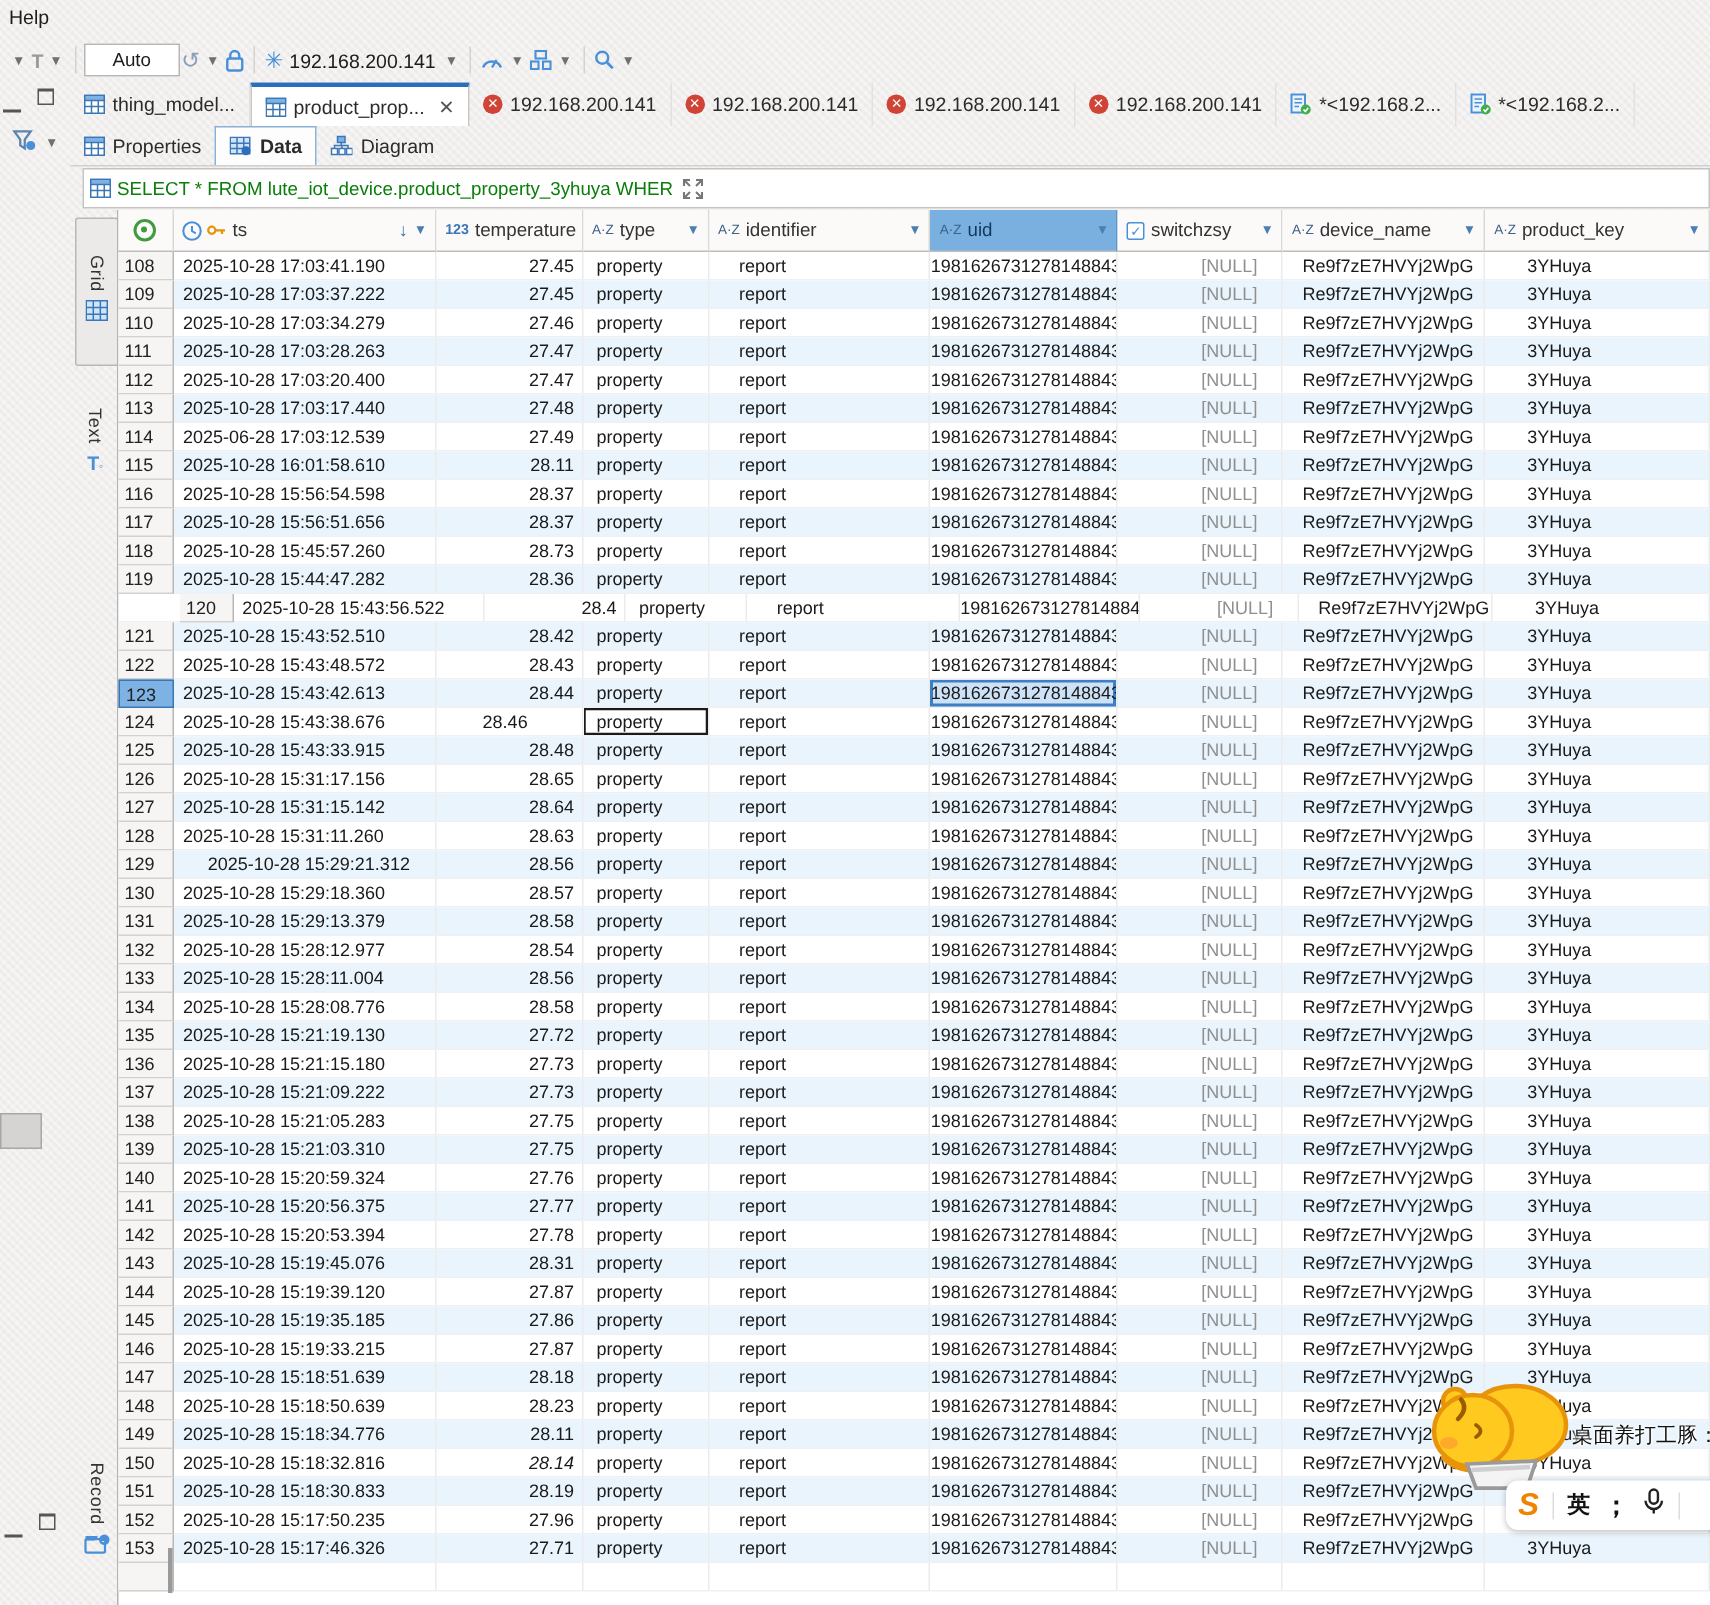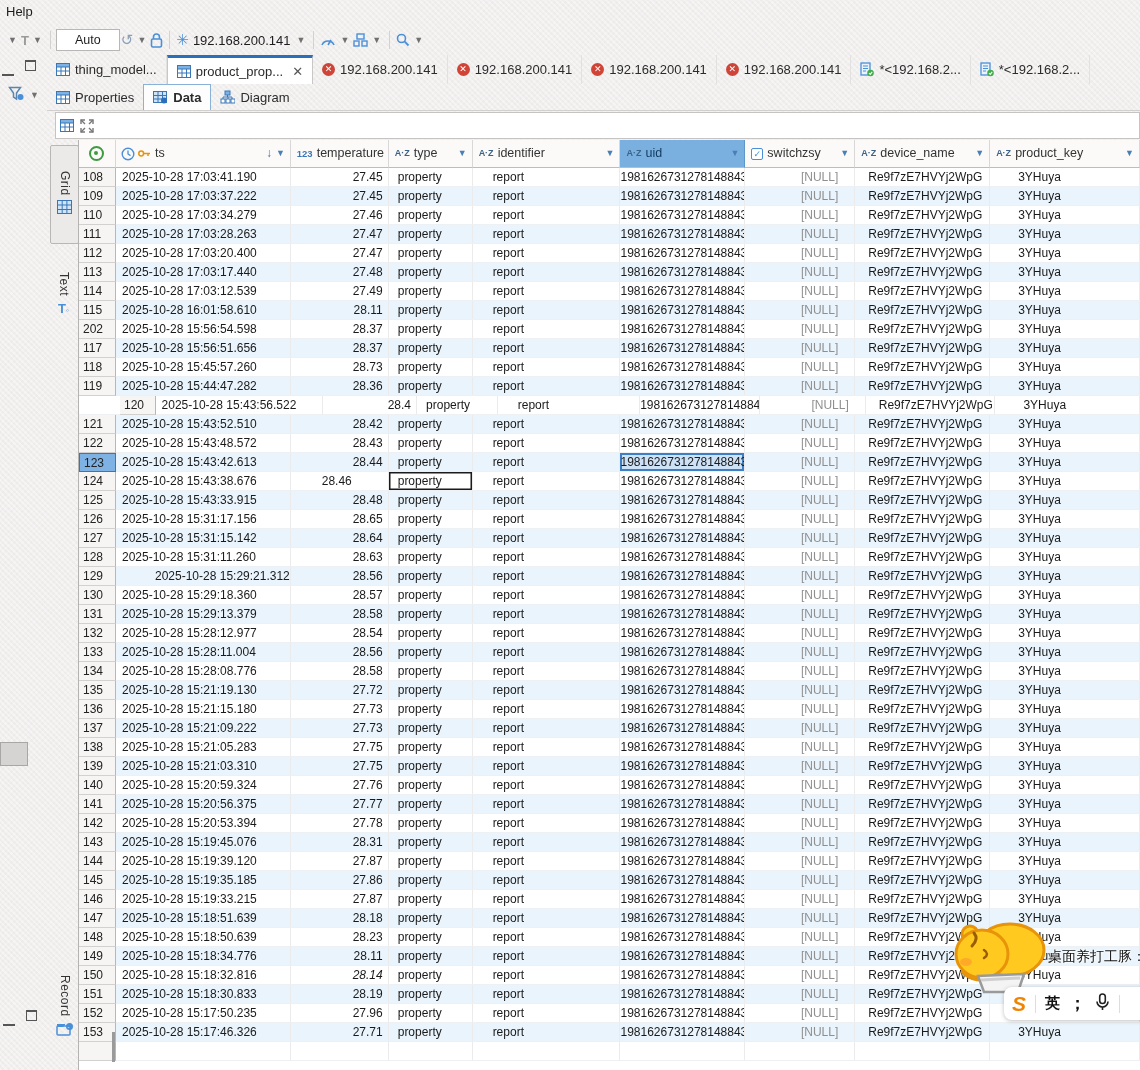--- a/index.html
+++ b/index.html
@@ -55,21 +55,21 @@
       padding-left:4px;color:#222;box-sizing:border-box;}
   .rn.selrn{background:#7fb2e4;border:1px solid #3a76b4;}
   .nullv{color:#8f8f8f;}
   .selcell{background:#cde2f6;box-shadow:inset 0 0 0 2px #3e7ec2;}
   .focuscell{background:#fff;box-shadow:inset 0 0 0 1.5px #1b1b1b;}
   
   .erricon{width:13px;height:13px;border-radius:50%;background:#cf4436;color:#fff;font-size:9px;line-height:13px;
            text-align:center;font-weight:bold;display:inline-block;}
   .radio-t{width:11px;height:11px;border:2px solid #3f9b3f;border-radius:50%;display:inline-block;position:relative;}
   .radio-t::after{content:"";position:absolute;left:2.5px;top:2.5px;width:4px;height:4px;border-radius:50%;background:#3f9b3f;}
-  .azi{font-size:9px;color:#3d6288;font-weight:bold;letter-spacing:0;}
+  .azi{font-size:9px;color:#3d6288;font-weight:normal;letter-spacing:0;}
   .n123{font-size:9.5px;color:#3b77b7;font-weight:bold;}
   .cbx{width:12px;height:12px;border:1.5px solid #4a90d9;border-radius:2px;color:#4a90d9;font-size:9px;
        line-height:11px;text-align:center;display:inline-block;box-sizing:border-box;background:#fff;}
   .sortd{color:#3b77b7;font-size:12px;font-weight:bold;margin-right:2px;}
   .hcaret{font-size:9px;color:#4a7fb5;margin:0 5px 0 2px;}
   
   .graybox{left:0;top:742px;width:28px;height:24px;background:#d6d4d2;border:1px solid #a9a7a5;box-sizing:border-box;}
   .tooltip{left:1048px;top:948px;font-size:14px;color:#111;white-space:nowrap;
            text-shadow:0 0 2px #fff,0 0 3px #fff,0 0 4px #fff;}
   .imebar{left:1004px;top:987px;width:150px;height:33px;background:#fff;border-radius:8px;
@@ -280,20 +280,21 @@
   <div class="abs sqlbar">
     <span style="margin-left:4px;display:inline-flex">
       <svg width="14" height="13" viewBox="0 0 14 13">
           <rect x=".5" y=".5" width="13" height="12" fill="#fff" stroke="#3b77b7"></rect>
           <rect x=".5" y=".5" width="13" height="3.5" fill="#7fb2e4" stroke="#3b77b7"></rect>
           <line x1="5" y1="4" x2="5" y2="12.5" stroke="#3b77b7"></line>
           <line x1="9.5" y1="4" x2="9.5" y2="12.5" stroke="#3b77b7"></line>
           <line x1=".5" y1="8" x2="13.5" y2="8" stroke="#3b77b7"></line>
         </svg>
     </span>
+    <span class="sqlgreen">SELECT * FROM lute_iot_device.product_property_3yhuya WHER</span>
     <span style="margin-left:6px;display:inline-flex">
       <svg width="14" height="14" viewBox="0 0 14 14" stroke="#777" stroke-width="1.4" fill="none">
           <path d="M5 1 H1 V5"></path>
           <path d="M9 1 h4 v4"></path>
           <path d="M1 9 v4 h4"></path>
           <path d="M13 9 v4 H9"></path>
           <path d="M1 1 l4 4 M13 1 L9 5 M1 13 l4-4 M13 13 L9 9"></path>
         </svg>
     </span>
   </div>
@@ -454,42 +455,42 @@
         <div class="c" style="width: 98px; text-align: right; padding-right: 5px;">27.48</div>
         <div class="c" style="width: 84px; text-align: left; padding-left: 9px;">property</div>
         <div class="c" style="width: 148px; text-align: left; padding-left: 20px;">report</div>
         <div class="c" style="width: 125px; text-align: right; padding-right: 6px;">1981626731278148843</div>
         <div class="c nullv" style="width: 110px; text-align: right; padding-right: 16px;">[NULL]</div>
         <div class="c" style="width: 135px; text-align: left; padding-left: 13px;">Re9f7zE7HVYj2WpG</div>
         <div class="c" style="width: 150px; text-align: left; padding-left: 28px;">3YHuya</div>
       </div>
       <div class="drow">
         <div class="c rn" style="width: 37px;">114</div>
-        <div class="c" style="width: 175px; text-align: left; padding-left: 6px;">2025-10-28 17:03:12.539</div>
+        <div class="c" style="width: 175px; text-align: left; padding-left: 6px;">2025-06-28 17:03:12.539</div>
         <div class="c" style="width: 98px; text-align: right; padding-right: 5px;">27.49</div>
         <div class="c" style="width: 84px; text-align: left; padding-left: 9px;">property</div>
         <div class="c" style="width: 148px; text-align: left; padding-left: 20px;">report</div>
         <div class="c" style="width: 125px; text-align: right; padding-right: 6px;">1981626731278148843</div>
         <div class="c nullv" style="width: 110px; text-align: right; padding-right: 16px;">[NULL]</div>
         <div class="c" style="width: 135px; text-align: left; padding-left: 13px;">Re9f7zE7HVYj2WpG</div>
         <div class="c" style="width: 150px; text-align: left; padding-left: 28px;">3YHuya</div>
       </div>
       <div class="drow stripe">
         <div class="c rn" style="width: 37px;">115</div>
         <div class="c" style="width: 175px; text-align: left; padding-left: 6px;">2025-10-28 16:01:58.610</div>
         <div class="c" style="width: 98px; text-align: right; padding-right: 5px;">28.11</div>
         <div class="c" style="width: 84px; text-align: left; padding-left: 9px;">property</div>
         <div class="c" style="width: 148px; text-align: left; padding-left: 20px;">report</div>
         <div class="c" style="width: 125px; text-align: right; padding-right: 6px;">1981626731278148843</div>
         <div class="c nullv" style="width: 110px; text-align: right; padding-right: 16px;">[NULL]</div>
         <div class="c" style="width: 135px; text-align: left; padding-left: 13px;">Re9f7zE7HVYj2WpG</div>
         <div class="c" style="width: 150px; text-align: left; padding-left: 28px;">3YHuya</div>
       </div>
       <div class="drow">
-        <div class="c rn" style="width: 37px;">202</div>
+        <div class="c rn" style="width: 37px;">116</div>
         <div class="c" style="width: 175px; text-align: left; padding-left: 6px;">2025-10-28 15:56:54.598</div>
         <div class="c" style="width: 98px; text-align: right; padding-right: 5px;">28.37</div>
         <div class="c" style="width: 84px; text-align: left; padding-left: 9px;">property</div>
         <div class="c" style="width: 148px; text-align: left; padding-left: 20px;">report</div>
         <div class="c" style="width: 125px; text-align: right; padding-right: 6px;">1981626731278148843</div>
         <div class="c nullv" style="width: 110px; text-align: right; padding-right: 16px;">[NULL]</div>
         <div class="c" style="width: 135px; text-align: left; padding-left: 13px;">Re9f7zE7HVYj2WpG</div>
         <div class="c" style="width: 150px; text-align: left; padding-left: 28px;">3YHuya</div>
       </div>
       <div class="drow stripe">
@@ -619,21 +620,21 @@
         <div class="c" style="width: 98px; text-align: right; padding-right: 5px;">28.63</div>
         <div class="c" style="width: 84px; text-align: left; padding-left: 9px;">property</div>
         <div class="c" style="width: 148px; text-align: left; padding-left: 20px;">report</div>
         <div class="c" style="width: 125px; text-align: right; padding-right: 6px;">1981626731278148843</div>
         <div class="c nullv" style="width: 110px; text-align: right; padding-right: 16px;">[NULL]</div>
         <div class="c" style="width: 135px; text-align: left; padding-left: 13px;">Re9f7zE7HVYj2WpG</div>
         <div class="c" style="width: 150px; text-align: left; padding-left: 28px;">3YHuya</div>
       </div>
       <div class="drow stripe">
         <div class="c rn" style="width: 37px;">129</div>
-        <div class="c" style="width: 175px; text-align: right; padding-left: 6px;">2025-10-28 15:29:21.312</div>
+        <div class="c" style="width: 175px; text-align: center; padding-left: 6px;">2025-10-28 15:29:21.312</div>
         <div class="c" style="width: 98px; text-align: right; padding-right: 5px;">28.56</div>
         <div class="c" style="width: 84px; text-align: left; padding-left: 9px;">property</div>
         <div class="c" style="width: 148px; text-align: left; padding-left: 20px;">report</div>
         <div class="c" style="width: 125px; text-align: right; padding-right: 6px;">1981626731278148843</div>
         <div class="c nullv" style="width: 110px; text-align: right; padding-right: 16px;">[NULL]</div>
         <div class="c" style="width: 135px; text-align: left; padding-left: 13px;">Re9f7zE7HVYj2WpG</div>
         <div class="c" style="width: 150px; text-align: left; padding-left: 28px;">3YHuya</div>
       </div>
       <div class="drow">
         <div class="c rn" style="width: 37px;">130</div>

